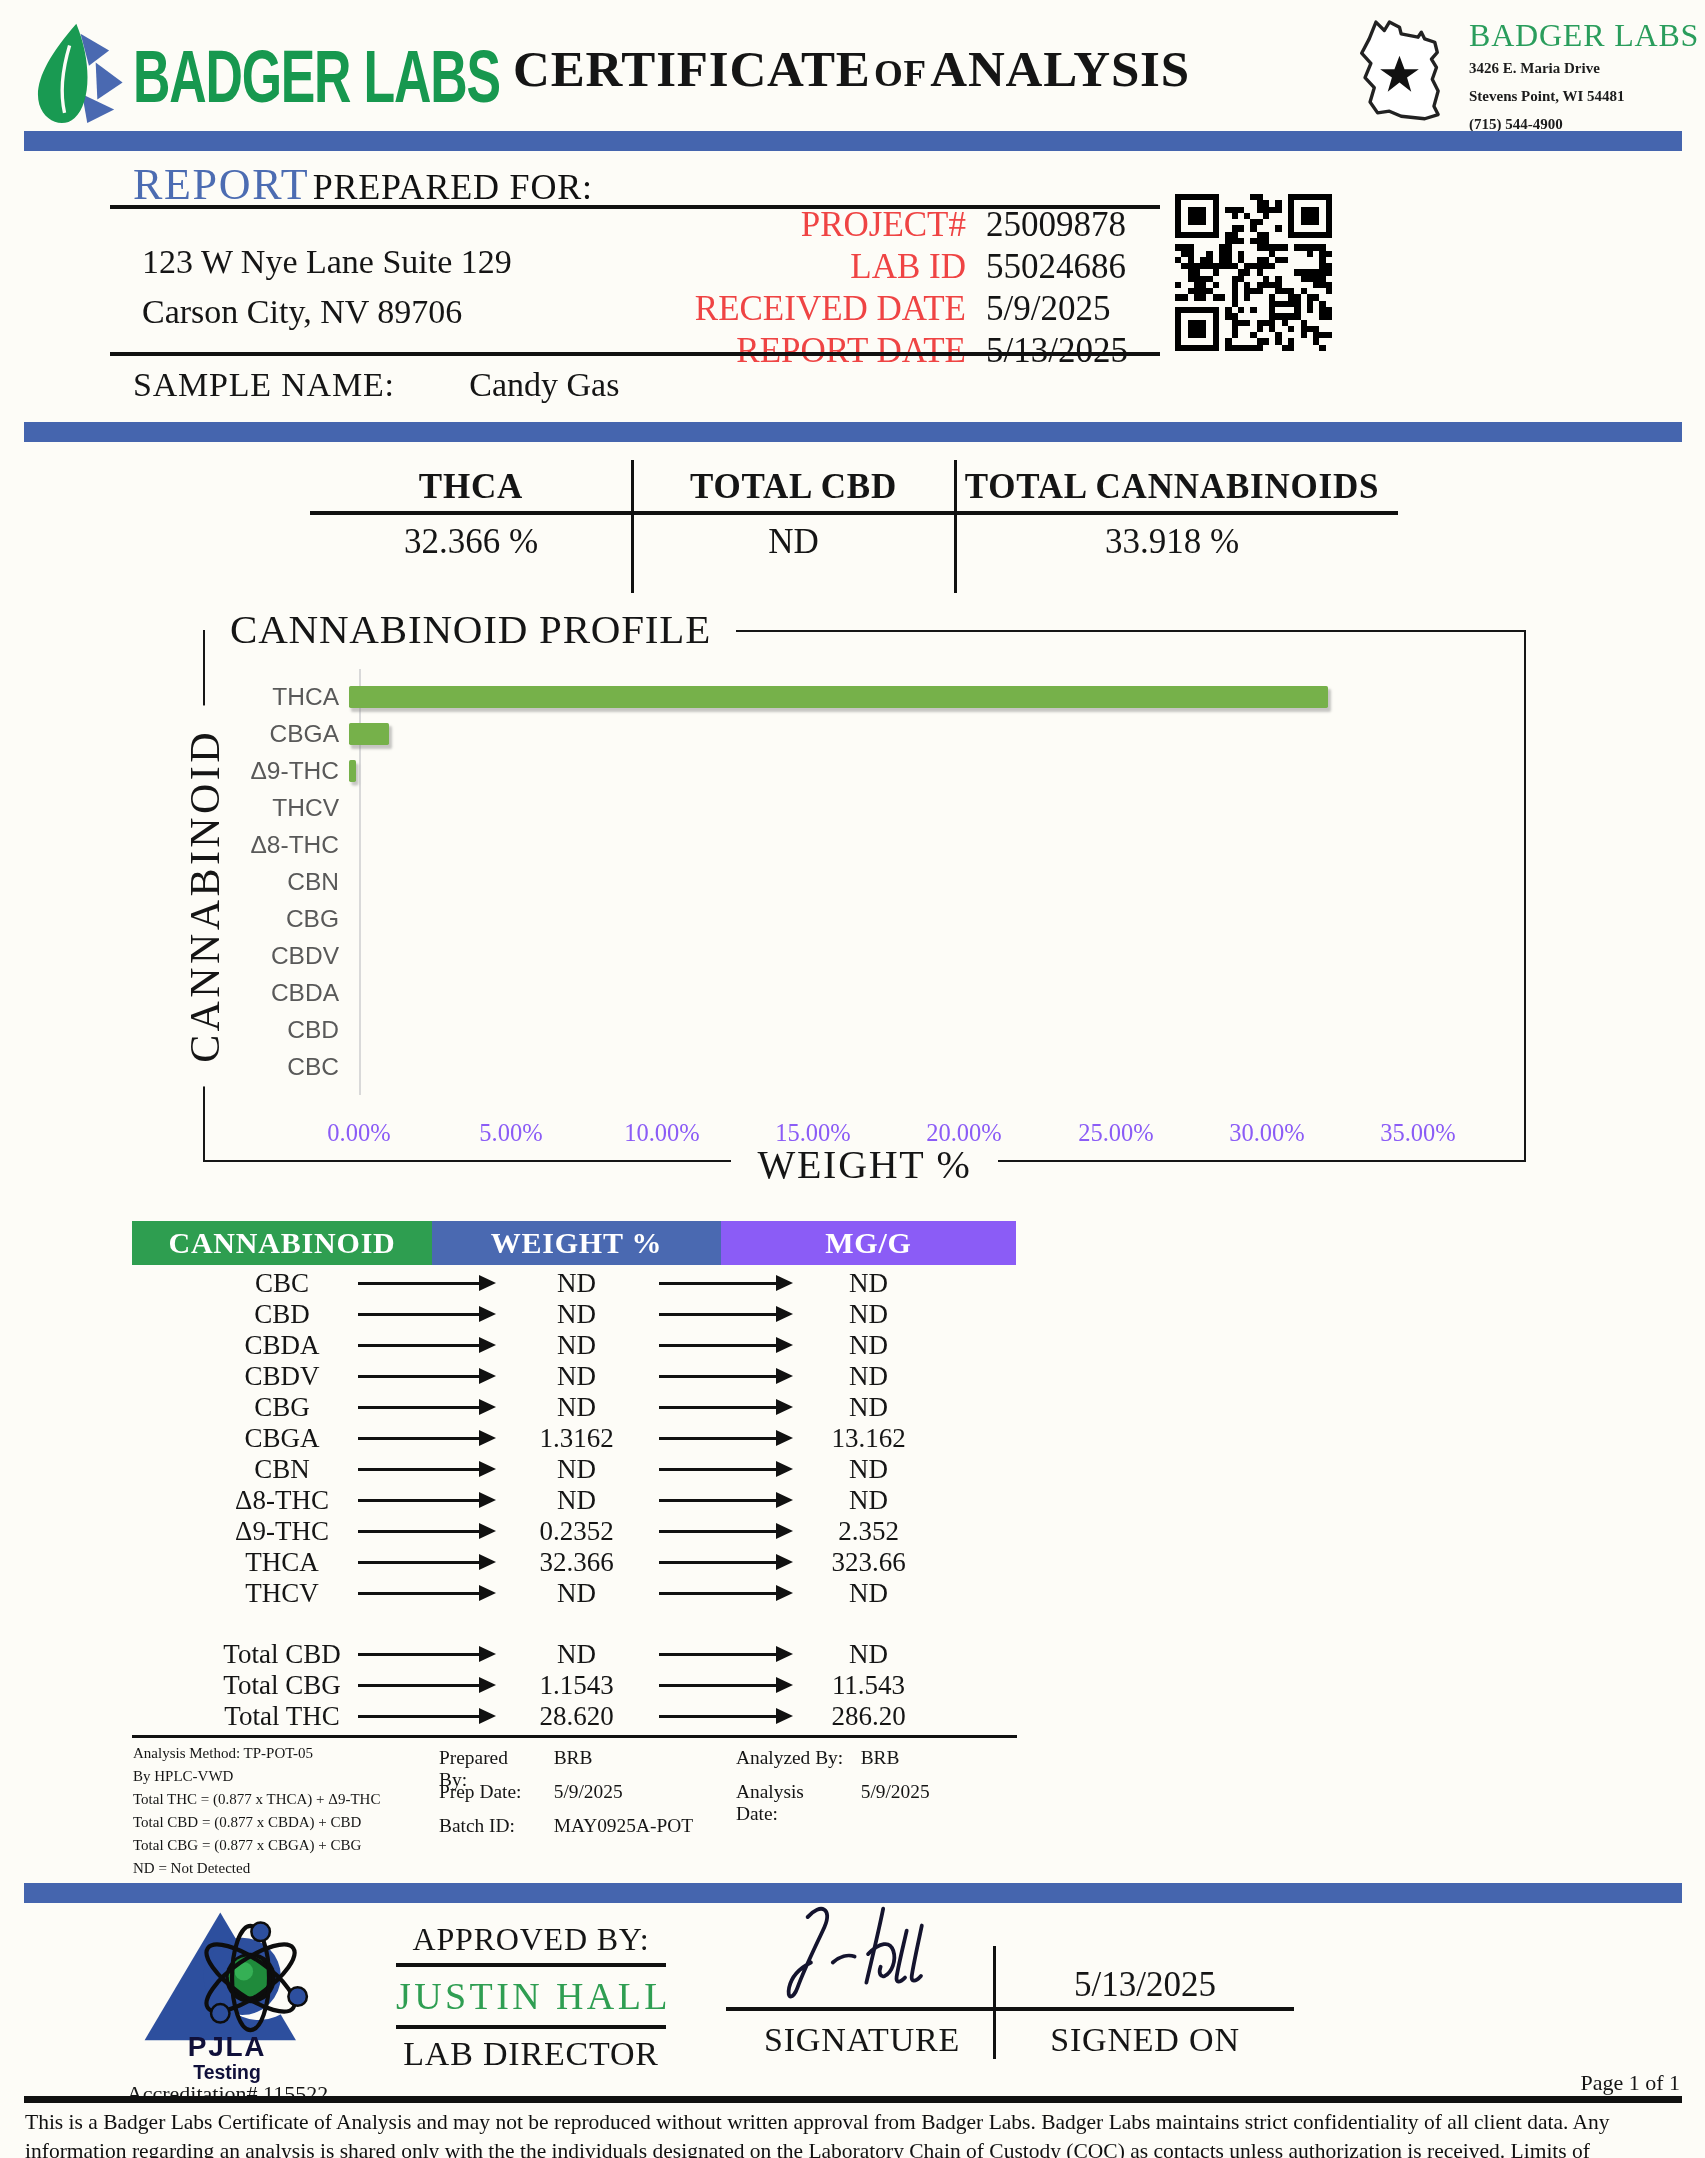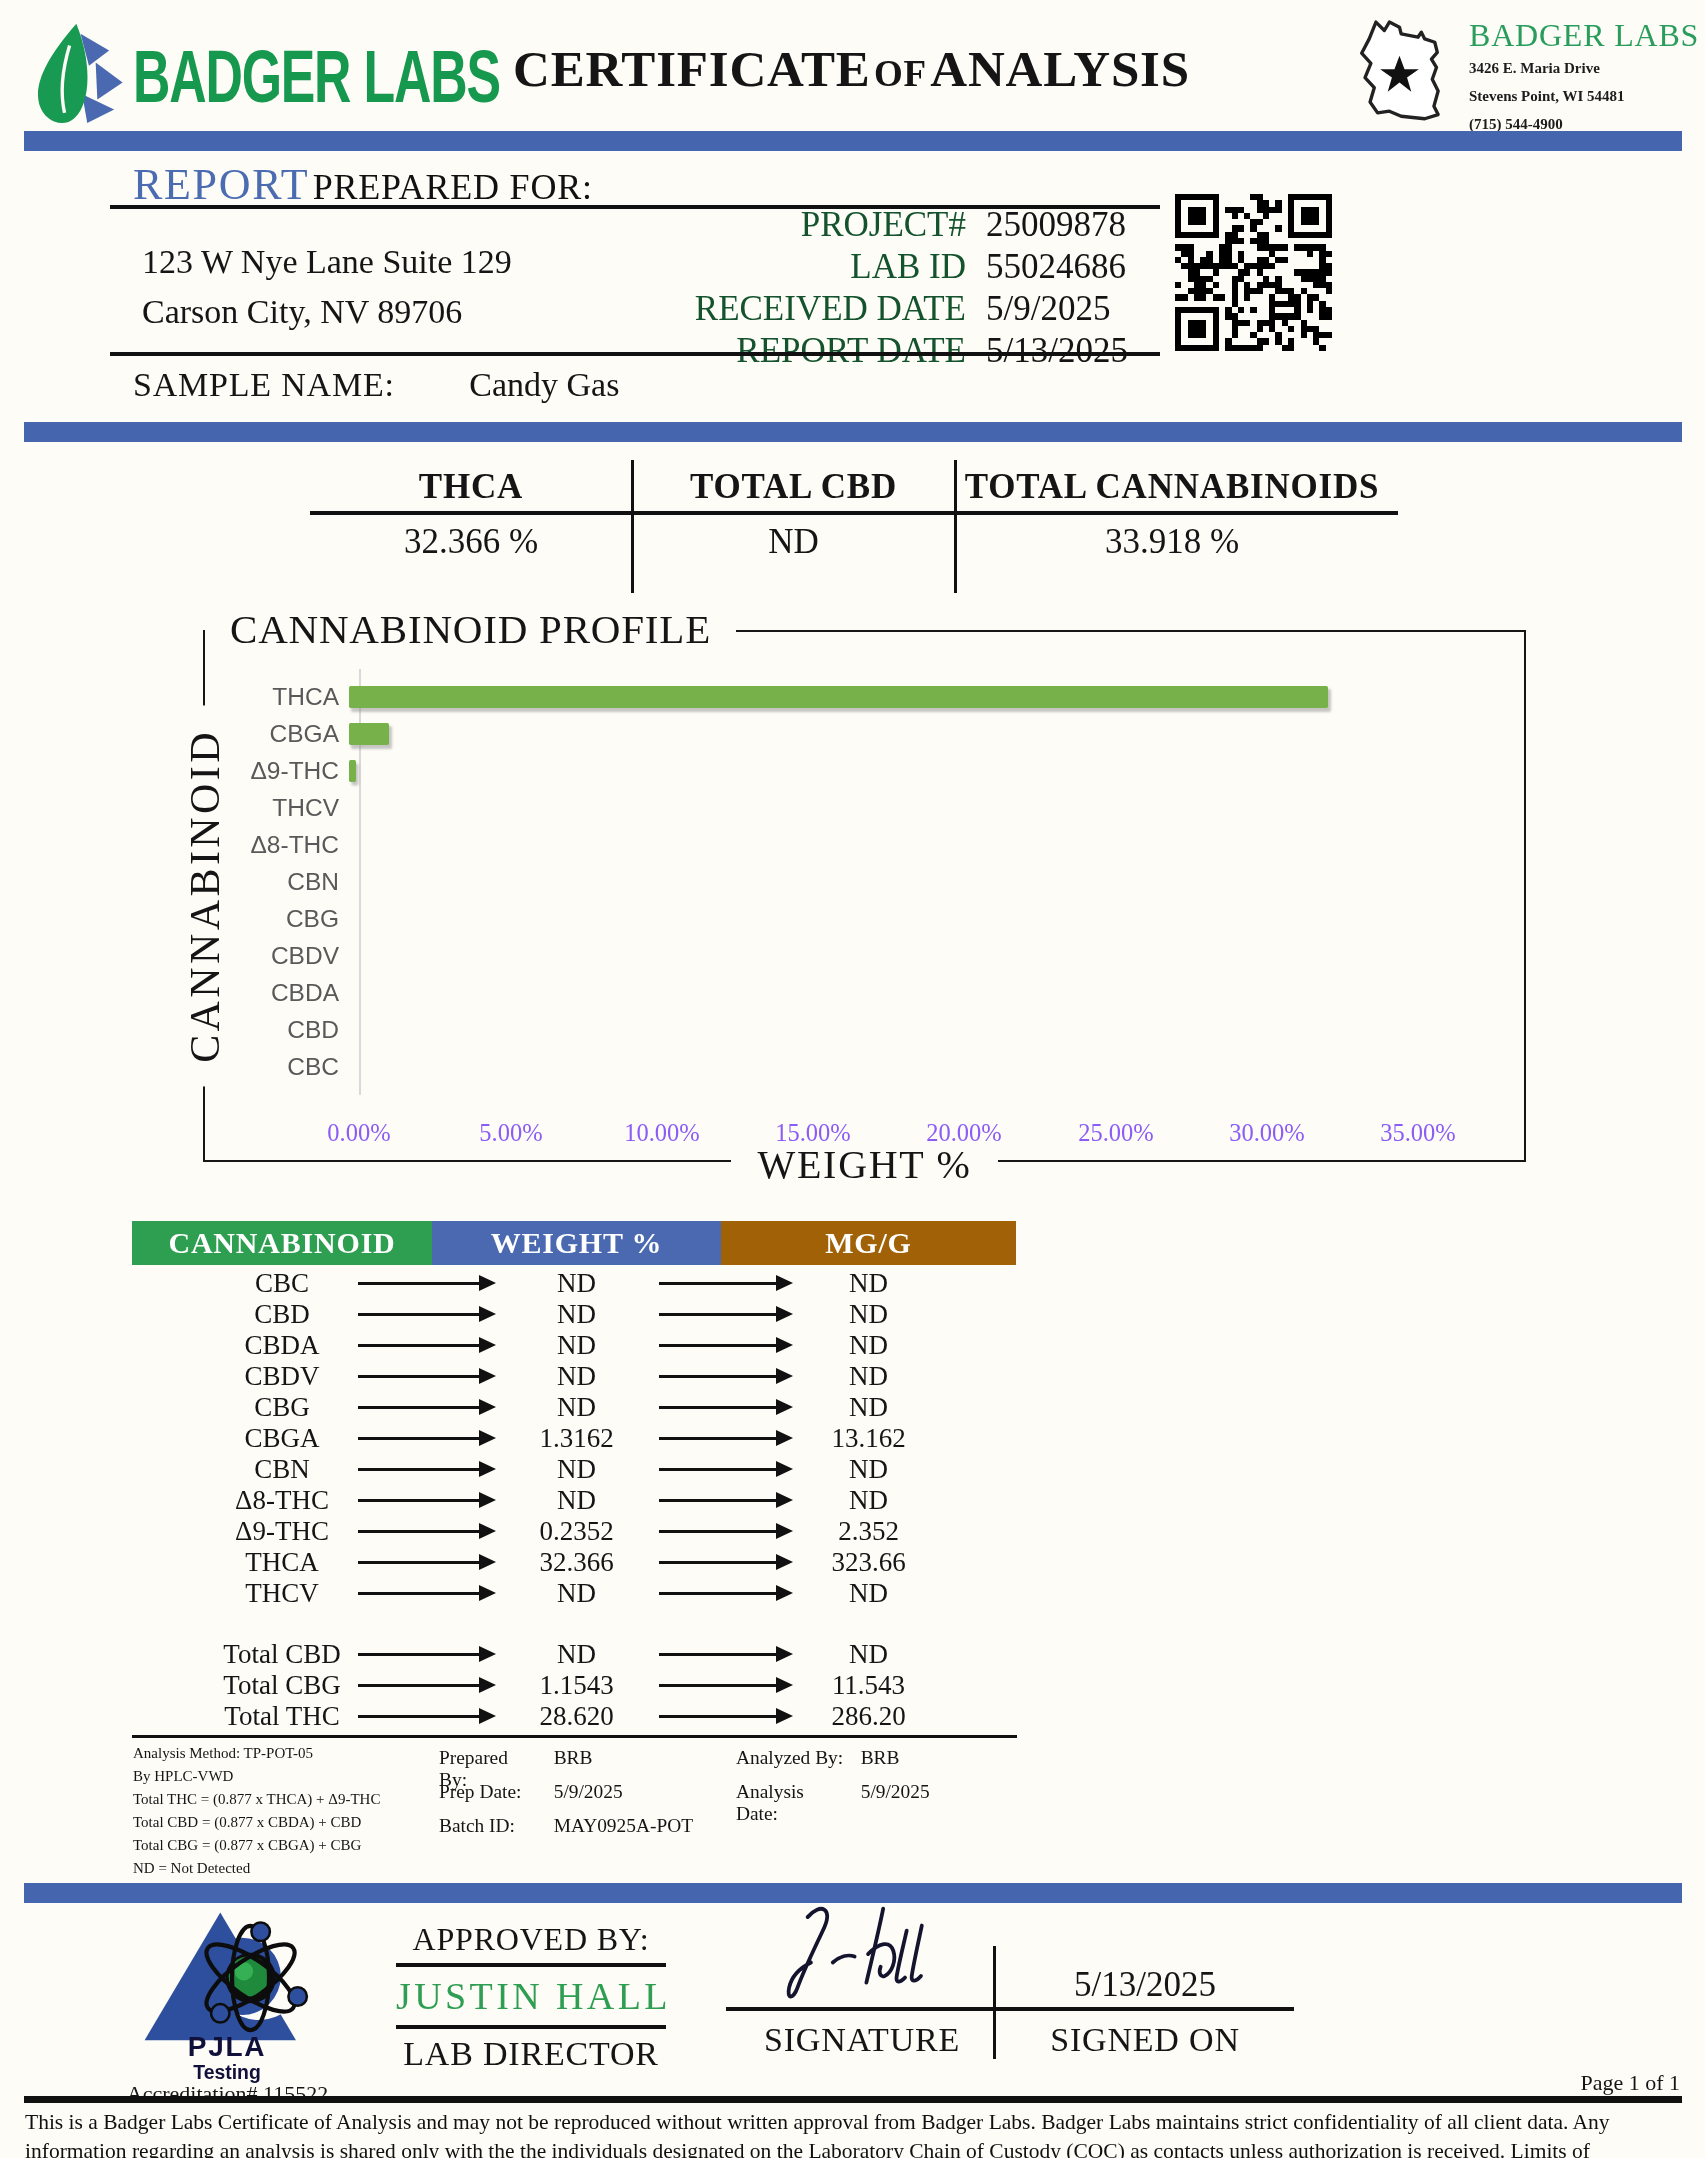--- a/index.html
+++ b/index.html
@@ -26,21 +26,21 @@
   .report-heading{ position:absolute; left:133px; top:159px; white-space:nowrap; }
   .report-word{ font-size:44px; color:#4c6cb2; letter-spacing:1.7px; }
   .prepared-word{ font-size:36px; color:#111; letter-spacing:0.8px; }
   .rule{ position:absolute; background:#111; }
   #rule1{ left:110px; top:205px; width:1050px; height:4.2px; }
   #rule2{ left:110px; top:352px; width:1050px; height:4.2px; }
   .client-line{ position:absolute; left:142px; font-size:34px; }
   #client1{ top:243px; } #client2{ top:293px; }
   .meta-list{ position:absolute; left:582px; top:205px; width:607px; }
   .meta-row{ display:flex; align-items:baseline; height:42px; }
-  .meta-label{ width:384px; text-align:right; font-size:35px; color:#14532d; }
+  .meta-label{ width:384px; text-align:right; font-size:35px; color:#ef4444; }
   .meta-value{ margin-left:20px; font-size:35px; color:#141414; }
   .qr{ position:absolute; left:1175px; top:194px; width:157px; height:157px; }
   .sample-row{ position:absolute; left:133px; top:366px; font-size:34px; }
   .sample-label{ letter-spacing:0.8px; }
   .sample-value{ margin-left:66px; }
 
   
   .summary{ position:absolute; left:310px; top:460px; width:1088px; height:135px; }
   .sum-grid{ position:absolute; left:0; width:1079px; display:grid; grid-template-columns:322px 323px 434px; }
   #sum-heads{ top:6.7px; } #sum-vals{ top:62px; }
@@ -292,21 +292,21 @@
         <span class="ctick" style="left: 1154px;">35.00%</span>
       </div>
     <div class="chart-xlab-wrap">
       <span class="chart-xlab">WEIGHT %</span>
     </div>
   </div>
 
   <div class="tbl-header">
     <div class="th-cell th-c1" style="background-color: rgb(46, 158, 80);">CANNABINOID</div>
     <div class="th-cell th-c2" style="background-color: rgb(74, 105, 177);">WEIGHT %</div>
-    <div class="th-cell th-c3" style="background-color: #a16207;">MG/G</div>
+    <div class="th-cell th-c3" style="background-color: #8b5cf6;">MG/G</div>
   </div>
 
   <div class="tbl-rows" id="rows-main">
 
       <div class="trow">
         <span class="tcell t-name">CBC</span>
         <div class="arrow a1"></div>
         <span class="tcell t-weight">ND</span>
         <div class="arrow a2"></div>
         <span class="tcell t-mgg">ND</span>

